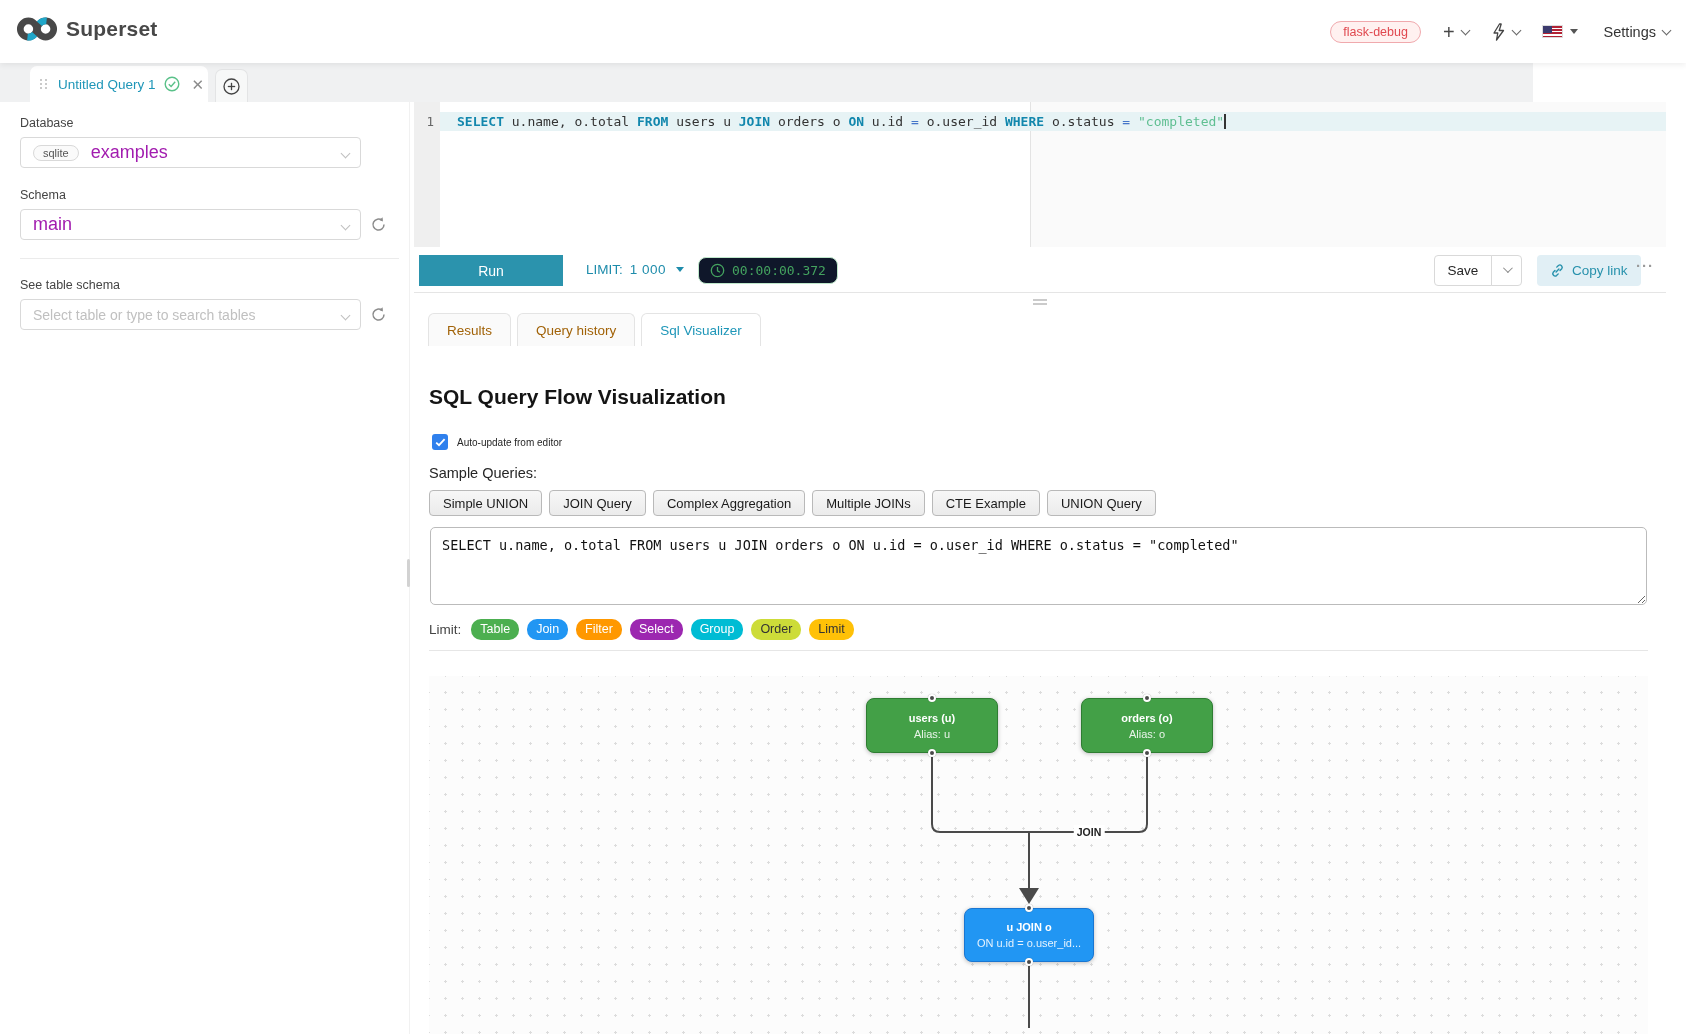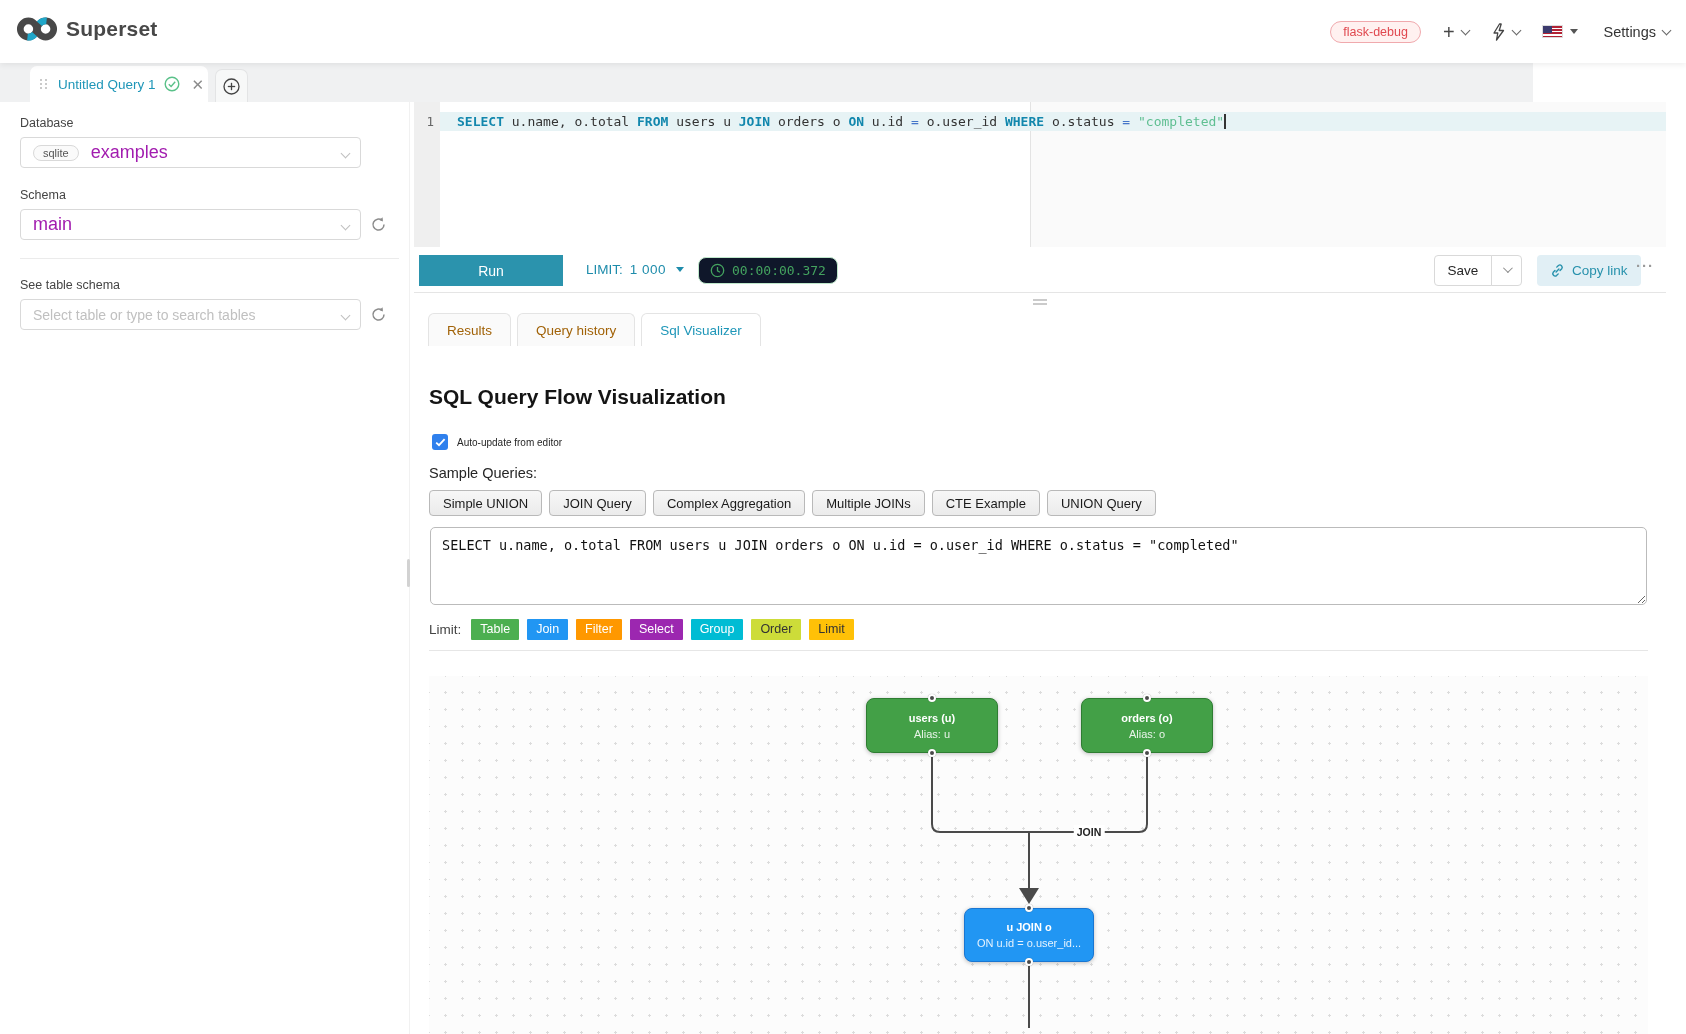--- a/index.html
+++ b/index.html
@@ -123,21 +123,21 @@
   .sample-label { position:absolute; left:429px; top:465px; font-size:14.5px; color:#262626; }
   .sample-row { position:absolute; left:429px; top:490px; display:flex; gap:7px; }
   .sample-btn { height:26px; padding:0 13px; background:linear-gradient(#f7f7f7,#ebebeb);
                 border:1px solid #b9b9b9; border-radius:4px; font-size:13px; color:#1a1a1a;
                 font-family:inherit; cursor:pointer; }
   .query-box { position:absolute; left:430px; top:527px; width:1217px; height:78px; border:1px solid #bbb;
                border-radius:5px; padding:8px 11px; font-family:"DejaVu Sans Mono", monospace;
                font-size:13.5px; color:#111; resize:both; line-height:1.45; }
   .legend-row { position:absolute; left:429px; top:619px; display:flex; align-items:center; gap:8px; }
   .legend-label { font-size:13.5px; color:#444; margin-right:2px; }
-  .chip { font-size:12.5px; padding:3px 9px; border-radius:1px; line-height:1.2; }
+  .chip { font-size:12.5px; padding:3px 9px; border-radius:10px; line-height:1.2; }
   .viz-divider { position:absolute; left:429px; top:650px; width:1219px; height:1px; background:#e6e6e6; }
 
   
   .canvas { position:absolute; left:429px; top:676px; width:1219px; height:358px; background:#fcfcfc;
             background-image:radial-gradient(circle, #dcdcdc 1.1px, transparent 1.2px);
             background-size:17px 17px; background-position:8px 8px; overflow:hidden; }
   .edges { position:absolute; left:0; top:0; width:1219px; height:358px; }
   .fnode { position:absolute; border-radius:8px; display:flex; flex-direction:column; align-items:center;
            justify-content:center; gap:4px; box-shadow:0 1px 4px rgba(0,0,0,.25); cursor:grab; z-index:3; }
   .fnode .ft { color:#fff; font-size:11px; font-weight:bold; }

